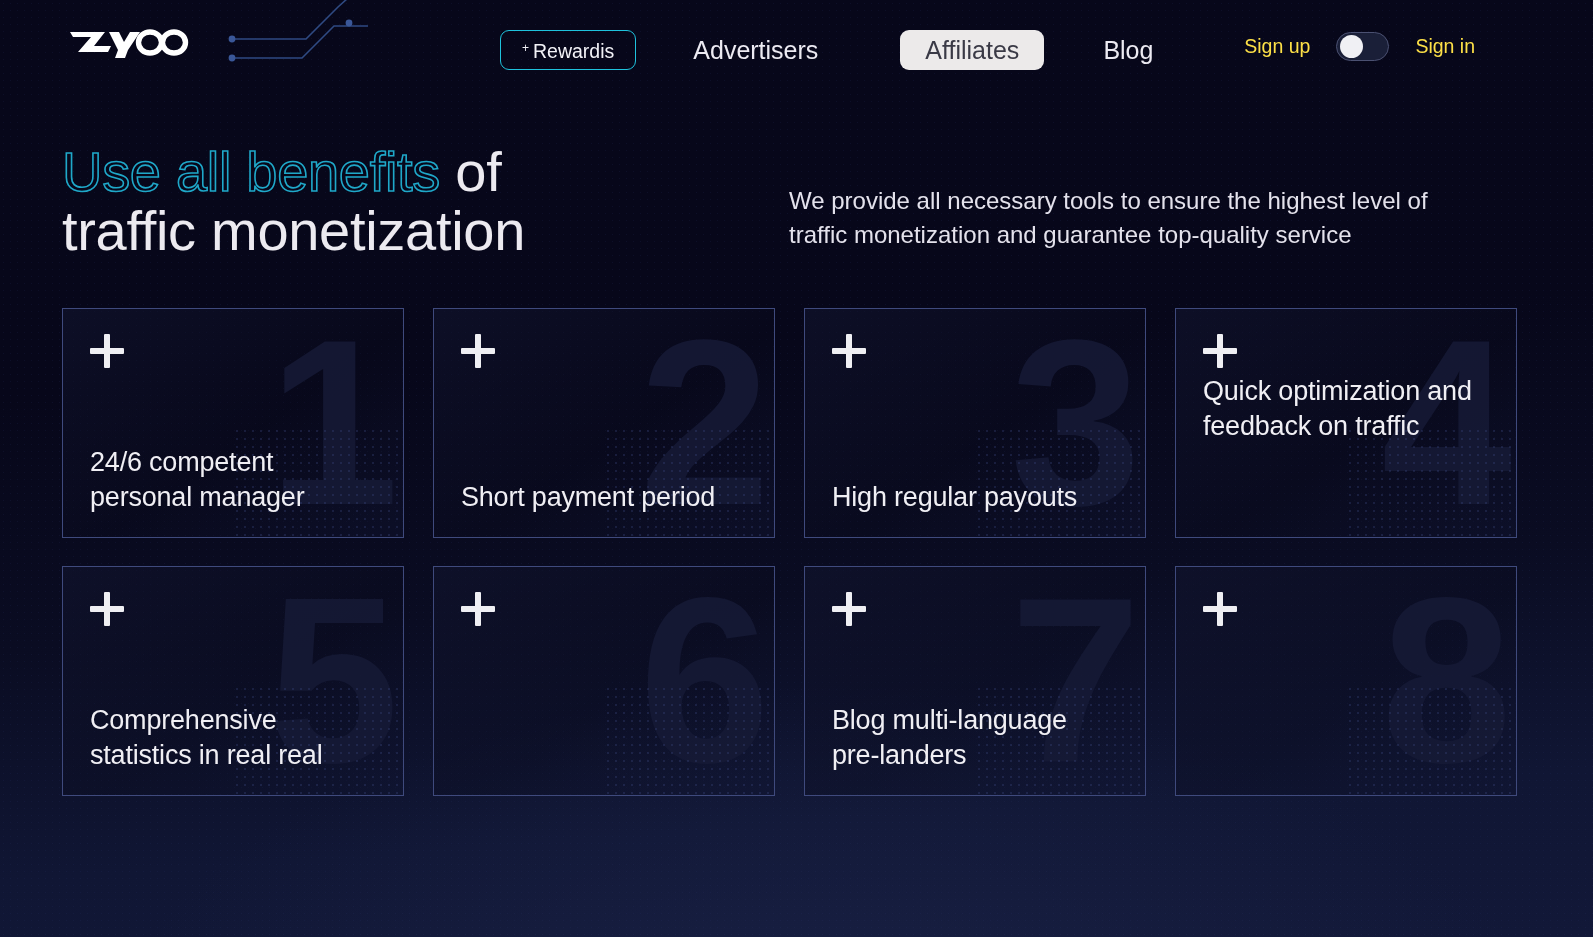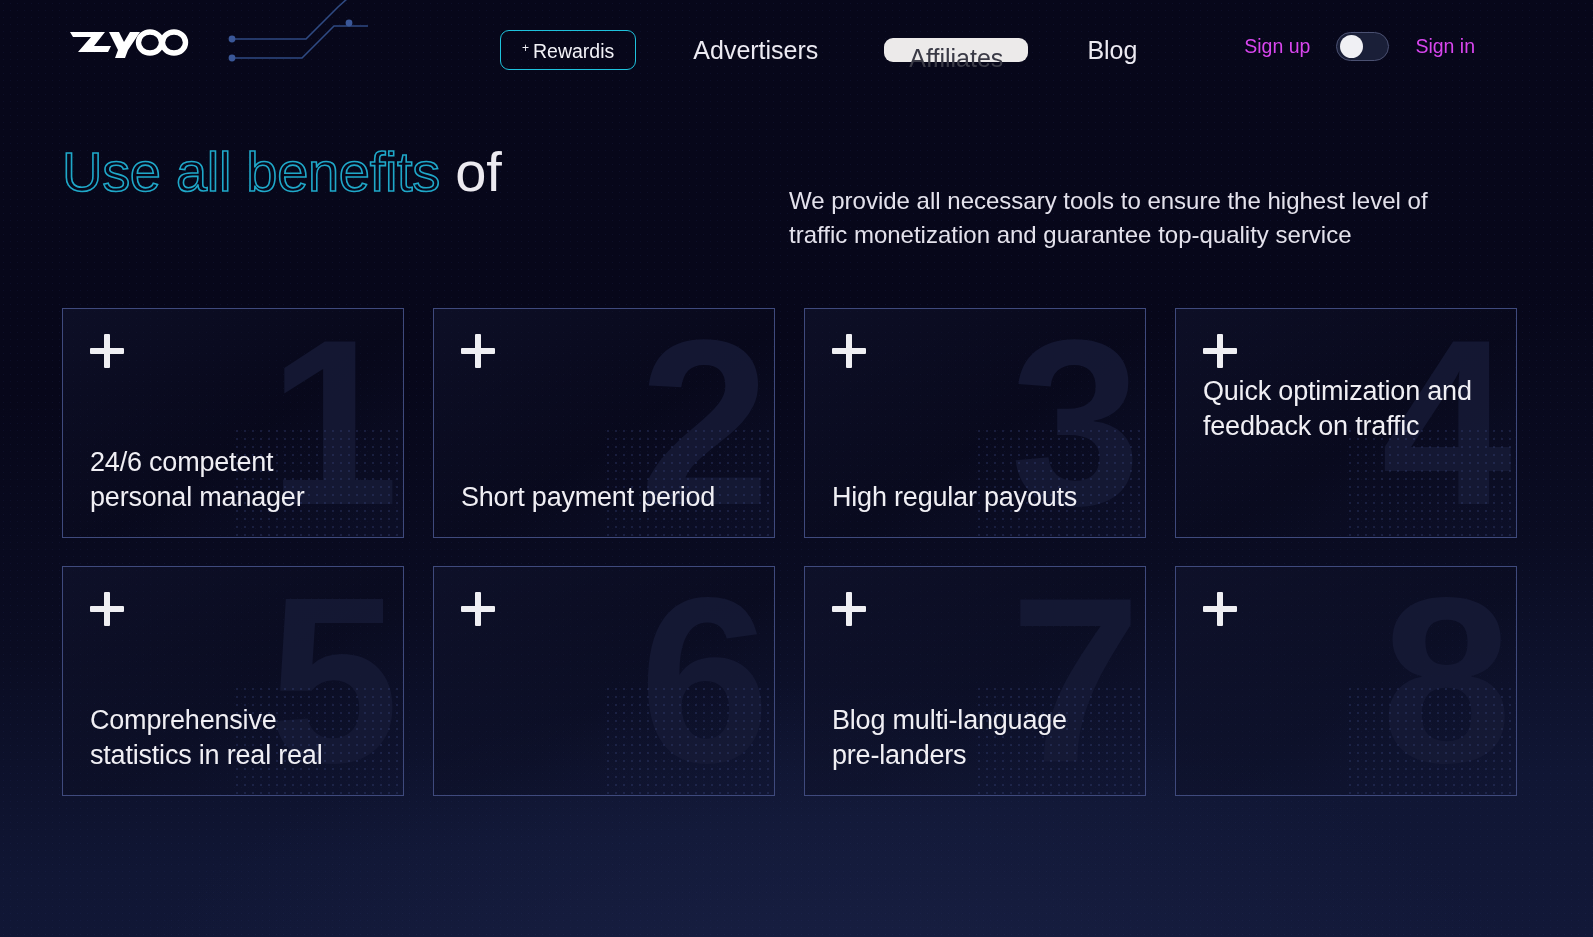--- a/index.html
+++ b/index.html
@@ -90,38 +90,38 @@
   .nav-item {
     font-size: 25px;
     color: #eceaf2;
     padding: 0 10px;
     white-space: nowrap;
     line-height: 40px;
     height: 40px;
   }
   .nav-advertisers { margin-left: 47px; }
   .nav-affiliates {
-    margin-left: 56px;
+    margin-left: 72px;
     background: #eceaea;
     color: #3a3a46;
     border-radius: 9px;
     padding: 0 25px;
-    height: 24px;
+    height: 40px;
     line-height: 40px;
   }
   .nav-blog { margin-left: 49px; }
 
   .auth {
     position: absolute;
     right: 118px; top: 32px;
     display: flex;
     align-items: center;
     gap: 26px;
     font-size: 19.5px;
-    color: #d946ef;
+    color: #fde047;
   }
   .toggle {
     width: 53px; height: 29px;
     border-radius: 15px;
     background: #1a1f38;
     border: 1px solid #4b5172;
     position: relative;
   }
   .toggle .knob {
     position: absolute;
@@ -283,20 +283,21 @@
     <div class="toggle">
       <div class="knob"></div>
     </div>
     <span>Sign in</span>
   </div>
 </div>
 
 <div class="hero">
   <h1 class="headline">
     <span class="outline">Use all benefits</span><span class="solid"> of</span><br>
+    <span class="solid">traffic monetization</span>
   </h1>
   <p class="lede">We provide all necessary tools to ensure the highest level of traffic monetization and guarantee top-quality service</p>
 </div>
 
 <div class="grid">
 
   <div class="card">
     <div class="card-num">1</div>
     <div class="plus"></div>
     <div class="card-title">24/6 competent personal manager</div>

